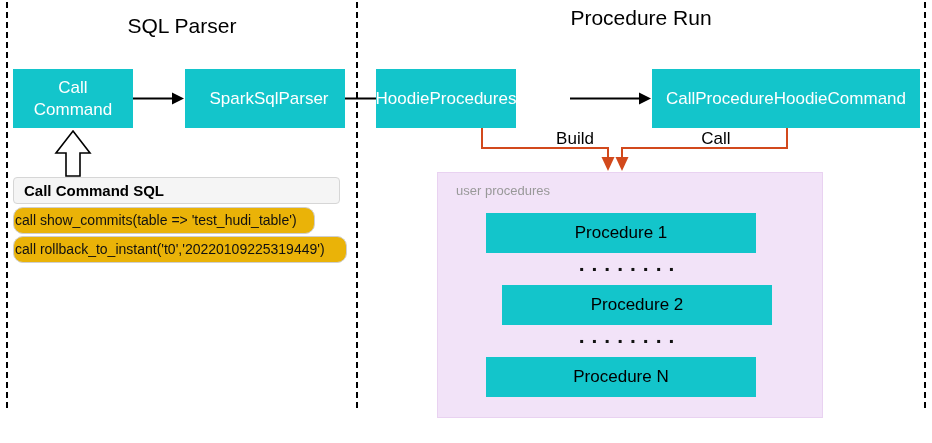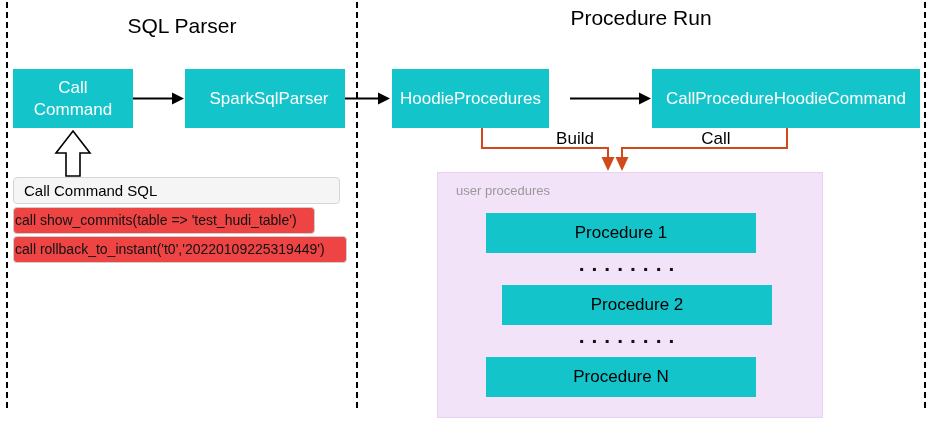--- a/index.html
+++ b/index.html
@@ -20,33 +20,33 @@
   .section-title{position:absolute;top:6px;font-size:21px;color:var(--ink);text-align:center;white-space:nowrap;}
   .title-left{left:7px;width:350px;margin-top:8px;}
   .title-right{left:357px;width:568px;}
 
   .node{position:absolute;top:69px;height:59px;background:var(--node-fill);color:#ffffff;
         display:flex;align-items:center;justify-content:center;text-align:center;
         font-size:17px;line-height:1.25;}
   .node-call-command{left:13px;width:120px;}
   .node-call-command .node-label{max-width:92px;}
   .node-spark{left:185px;width:152px;padding-left:8px;}
-  .node-hoodie{left:392px;width:157px;}
+  .node-hoodie{left:376px;width:140px;}
   .node-cphc{left:652px;width:268px;font-size:17px;}
 
   .edge-label{position:absolute;top:129px;height:19px;font-size:17px;color:var(--ink);
               text-align:center;line-height:19px;}
   .label-build{left:540px;width:70px;}
   .label-call{left:681px;width:70px;}
 
   .sql-panel-header{position:absolute;left:13px;top:177px;width:327px;height:27px;box-sizing:border-box;
         background:#f5f5f5;border:1px solid #d6d6d6;border-radius:4px;
-        font-size:15px;color:var(--ink);line-height:25px;padding-left:10px;}
-  .sql-line{position:absolute;left:13px;height:27px;box-sizing:border-box;background:#ef4444;
-        border:1px solid #cfcfcf;border-radius:4px;font-size:14px;color:#111;
+        font-size:15px;color:var(--ink);line-height:25px;padding-left:10px;font-weight:bold;}
+  .sql-line{position:absolute;left:13px;height:27px;box-sizing:border-box;background:#eab308;
+        border:1px solid #cfcfcf;border-radius:10px;font-size:14px;color:#111;
         line-height:25px;padding-left:1px;white-space:nowrap;overflow:hidden;}
   .sql-line-1{top:207px;width:302px;}
   .sql-line-2{top:236px;width:334px;}
 
   .procedures-panel{position:absolute;left:437px;top:172px;width:386px;height:246px;box-sizing:border-box;
         background:var(--panel-pink);border:1px solid #e9d2f1;text-decoration:underline;}
   .procedures-label{position:absolute;left:18px;top:10px;font-size:13px;color:#999999;}
   .proc-box{position:absolute;left:48px;width:270px;height:40px;background:var(--node-fill);
         color:#000000;font-size:17px;display:flex;align-items:center;justify-content:center;}
   .proc-1{top:40px;}

